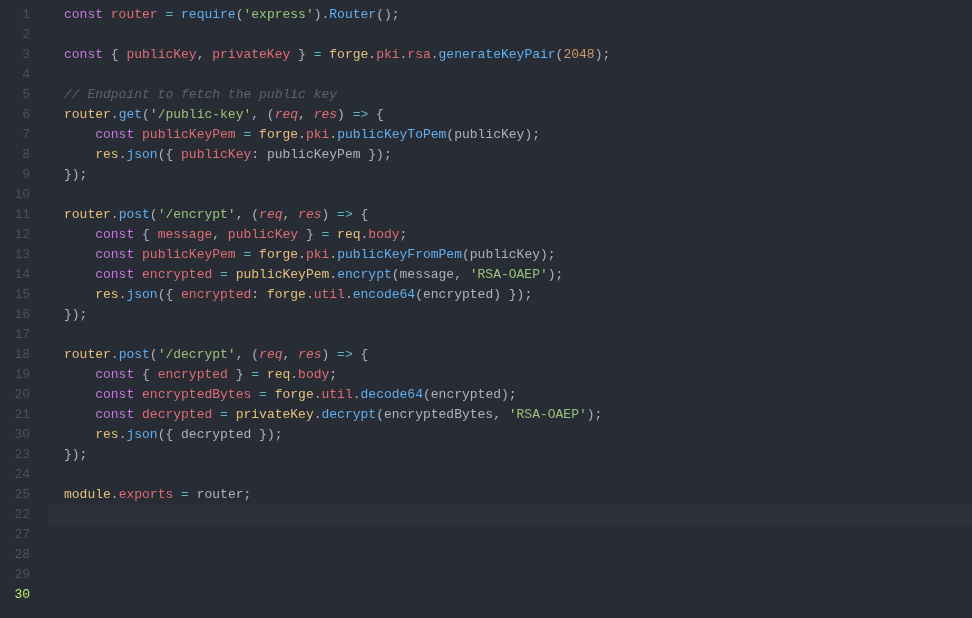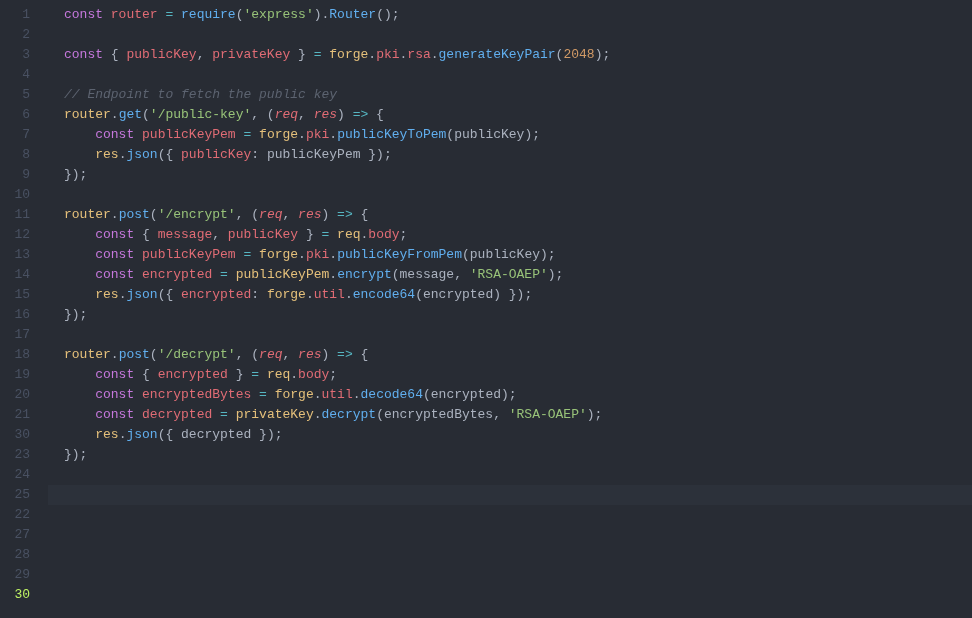--- a/index.html
+++ b/index.html
@@ -115,15 +115,16 @@
       <div class="line"><span class="plain">    </span><span class="obj">res</span><span class="punct">.</span><span class="fn">json</span><span class="punct">({ </span><span class="prop">encrypted</span><span class="punct">: </span><span class="obj">forge</span><span class="punct">.</span><span class="prop">util</span><span class="punct">.</span><span class="fn">encode64</span><span class="punct">(</span><span class="plain">encrypted</span><span class="punct">) });</span></div>
       <div class="line"><span class="punct">});</span></div>
       <div class="line"></div>
       <div class="line"><span class="obj">router</span><span class="punct">.</span><span class="fn">post</span><span class="punct">(</span><span class="str">'/decrypt'</span><span class="punct">, (</span><span class="param">req</span><span class="punct">, </span><span class="param">res</span><span class="punct">) </span><span class="op">=&gt;</span><span class="punct"> {</span></div>
       <div class="line"><span class="plain">    </span><span class="decl">const </span><span class="punct">{ </span><span class="var">encrypted</span><span class="punct"> } </span><span class="op">=</span><span class="plain"> </span><span class="obj">req</span><span class="punct">.</span><span class="prop">body</span><span class="punct">;</span></div>
       <div class="line"><span class="plain">    </span><span class="decl">const </span><span class="var">encryptedBytes</span><span class="plain"> </span><span class="op">=</span><span class="plain"> </span><span class="obj">forge</span><span class="punct">.</span><span class="prop">util</span><span class="punct">.</span><span class="fn">decode64</span><span class="punct">(</span><span class="plain">encrypted</span><span class="punct">);</span></div>
       <div class="line"><span class="plain">    </span><span class="decl">const </span><span class="var">decrypted</span><span class="plain"> </span><span class="op">=</span><span class="plain"> </span><span class="obj">privateKey</span><span class="punct">.</span><span class="fn">decrypt</span><span class="punct">(</span><span class="plain">encryptedBytes</span><span class="punct">, </span><span class="str">'RSA-OAEP'</span><span class="punct">);</span></div>
       <div class="line"><span class="plain">    </span><span class="obj">res</span><span class="punct">.</span><span class="fn">json</span><span class="punct">({ </span><span class="plain">decrypted</span><span class="punct"> });</span></div>
       <div class="line"><span class="punct">});</span></div>
       <div class="line"></div>
+      <div class="line"><span class="obj">module</span><span class="punct">.</span><span class="prop">exports</span><span class="plain"> </span><span class="op">=</span><span class="plain"> </span><span class="plain">router</span><span class="punct">;</span></div>
       <div class="line highlighted"></div>
     </div>
 </div>
 
 </body></html>

